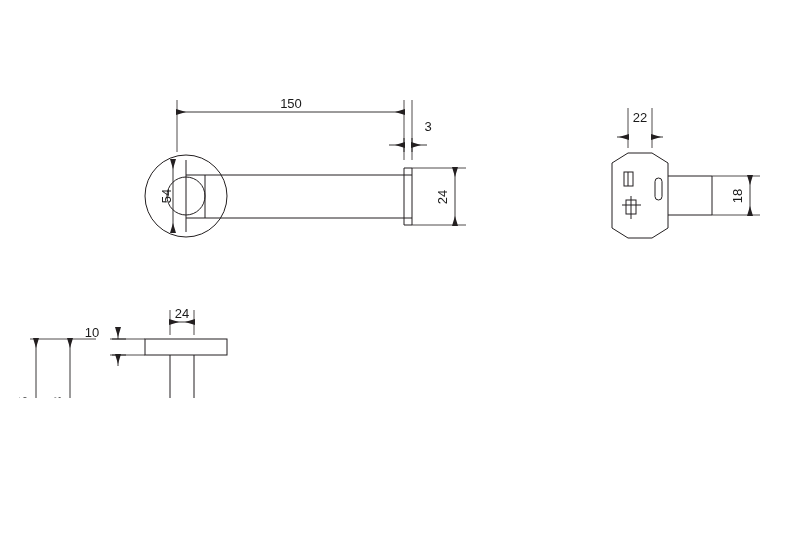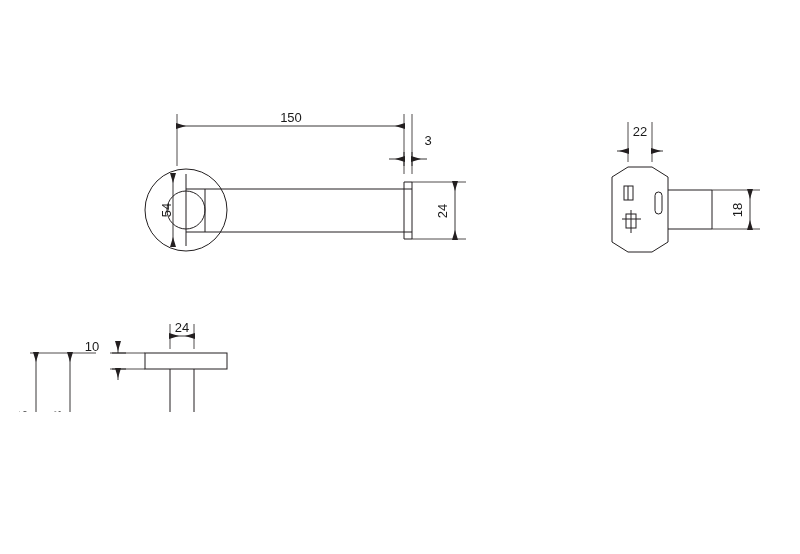--- a/index.html
+++ b/index.html
@@ -9,21 +9,20 @@
   }
   body {
     font-family: "Liberation Sans", sans-serif;
   }
   #sheet {
     position: relative;
     width: 800px;
     height: 398px;
     background: #ffffff;
     overflow: hidden;
-    margin-top: 14px;
   }
   #sheet svg {
     position: absolute;
     left: 0;
     top: 0;
   }
   .dimtext {
     font-family: "Liberation Sans", sans-serif;
     font-size: 13px;
     fill: #1a1a1a;

